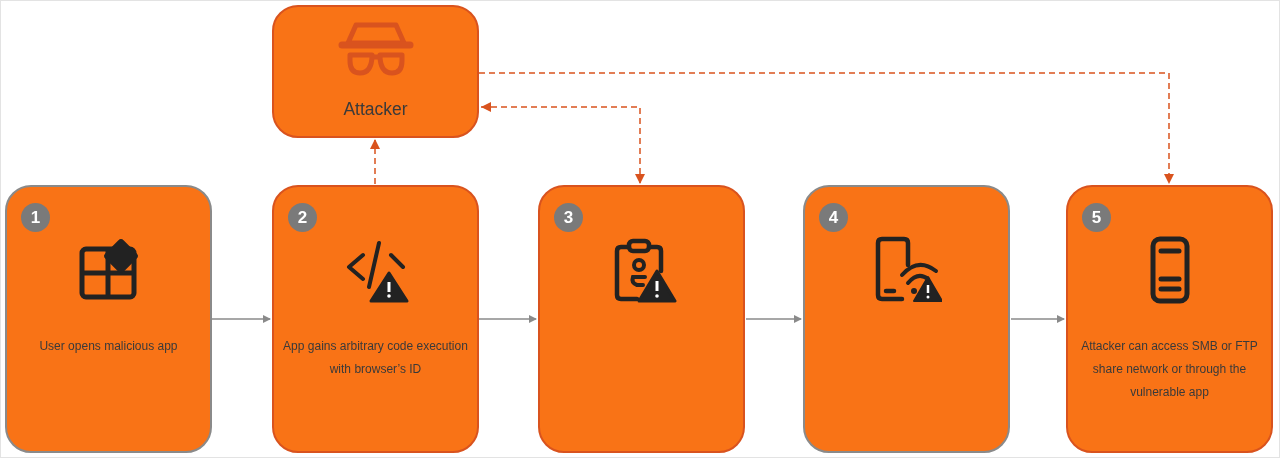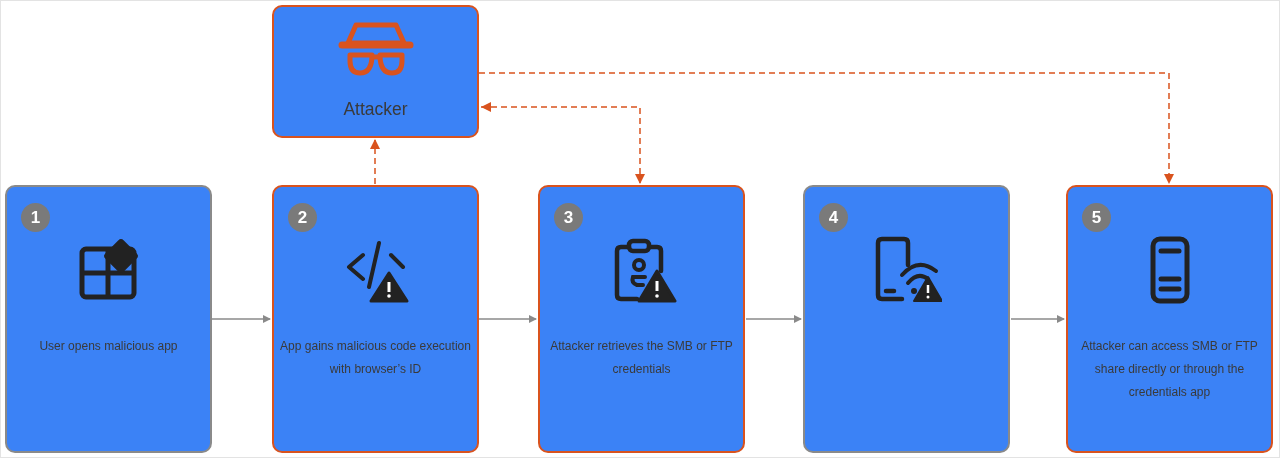--- a/index.html
+++ b/index.html
@@ -7,22 +7,22 @@
     width: 1280px; height: 458px; position: relative; overflow: hidden;
     background: #ffffff;
     font-family: "Liberation Sans", "DejaVu Sans", sans-serif;
   }
   .frame {
     position: absolute; left: 0; top: 0; width: 1278px; height: 456px;
     border: 1px solid #e3e3e3;
   }
   svg.connectors { position: absolute; left: 0; top: 0; width: 1280px; height: 458px; }
   .box {
-    position: absolute; box-sizing: border-box; background: #3b82f6;
-    border-radius: 10px; border: 2px solid #8a8a8a;
+    position: absolute; box-sizing: border-box; background: #f97316;
+    border-radius: 26px; border: 2px solid #8a8a8a;
   }
   .box.hl { border-color: #d9531e; }
   .step { width: 207px; height: 268px; top: 185px; }
   #b1 { left: 5px; }
   #b2 { left: 272px; }
   #b3 { left: 538px; }
   #b4 { left: 803px; }
   #b5 { left: 1066px; width: 207px; }
   .num {
     position: absolute; left: 14px; top: 16px; width: 29px; height: 29px; border-radius: 50%;
@@ -90,35 +90,34 @@
 <div class="box step hl" id="b2">
   <div class="num">2</div>
   <svg class="icon" viewBox="0 0 70 70">
     <polyline points="22,20 8,32 22,44" fill="none" stroke="#222" stroke-width="4" stroke-linecap="round" stroke-linejoin="round"></polyline>
     <line x1="38" y1="8" x2="28" y2="52" stroke="#222" stroke-width="4" stroke-linecap="round"></line>
     <polyline points="50,20 62,32" fill="none" stroke="#222" stroke-width="4" stroke-linecap="round"></polyline>
     <path d="M48,38 L66,66 H30 Z" fill="#222" stroke="#222" stroke-width="3" stroke-linejoin="round"></path>
     <line x1="48" y1="47" x2="48" y2="57" stroke="#fff" stroke-width="3"></line>
     <circle cx="48" cy="61" r="1.8" fill="#fff"></circle>
   </svg>
-  <div class="label">App gains malicious code execution with browser’s ID</div>
+  <div class="label">App gains arbitrary code execution with browser’s ID</div>
 </div>
 
 <div class="box step hl" id="b3">
   <div class="num">3</div>
   <svg class="icon" viewBox="0 0 70 70">
     <path d="M42,12 H50 Q54,12 54,16 V36 M30,64 H14 Q10,64 10,60 V16 Q10,12 14,12 H22" fill="none" stroke="#222" stroke-width="4.5" stroke-linecap="round"></path>
     <rect x="22" y="6" width="20" height="10" rx="4" fill="none" stroke="#222" stroke-width="4.5"></rect>
     <circle cx="32" cy="30" r="5" fill="none" stroke="#222" stroke-width="4"></circle>
     <path d="M38,42 H26 Q24,48 30,50 H36" fill="none" stroke="#222" stroke-width="4" stroke-linecap="round"></path>
     <path d="M50,36 L68,66 H32 Z" fill="#222" stroke="#222" stroke-width="3" stroke-linejoin="round"></path>
     <line x1="50" y1="46" x2="50" y2="56" stroke="#fff" stroke-width="3"></line>
     <circle cx="50" cy="61" r="1.8" fill="#fff"></circle>
   </svg>
-  <div class="label">Attacker retrieves the SMB or FTP credentials</div>
 </div>
 
 <div class="box step" id="b4">
   <div class="num">4</div>
   <svg class="icon" viewBox="0 0 70 70">
     <path d="M30,64 H10 Q6,64 6,60 V8 Q6,4 10,4 H32 Q36,4 36,8 V30" fill="none" stroke="#222" stroke-width="4.5" stroke-linecap="round"></path>
     <line x1="14" y1="56" x2="22" y2="56" stroke="#222" stroke-width="4.5" stroke-linecap="round"></line>
     <path d="M30,40 Q46,22 64,36" fill="none" stroke="#222" stroke-width="4" stroke-linecap="round"></path>
     <path d="M36,48 Q46,36 56,44" fill="none" stroke="#222" stroke-width="4" stroke-linecap="round"></path>
     <circle cx="42" cy="56" r="3" fill="#222"></circle>
@@ -129,14 +128,14 @@
 </div>
 
 <div class="box step hl" id="b5">
   <div class="num">5</div>
   <svg class="icon" viewBox="0 0 70 70">
     <rect x="18" y="4" width="34" height="62" rx="7" fill="none" stroke="#222" stroke-width="5"></rect>
     <line x1="26" y1="16" x2="44" y2="16" stroke="#222" stroke-width="5" stroke-linecap="round"></line>
     <line x1="26" y1="44" x2="44" y2="44" stroke="#222" stroke-width="5" stroke-linecap="round"></line>
     <line x1="26" y1="54" x2="44" y2="54" stroke="#222" stroke-width="5" stroke-linecap="round"></line>
   </svg>
-  <div class="label">Attacker can access SMB or FTP share directly or through the credentials app</div>
+  <div class="label">Attacker can access SMB or FTP share network or through the vulnerable app</div>
 </div>
 
 </body></html>

